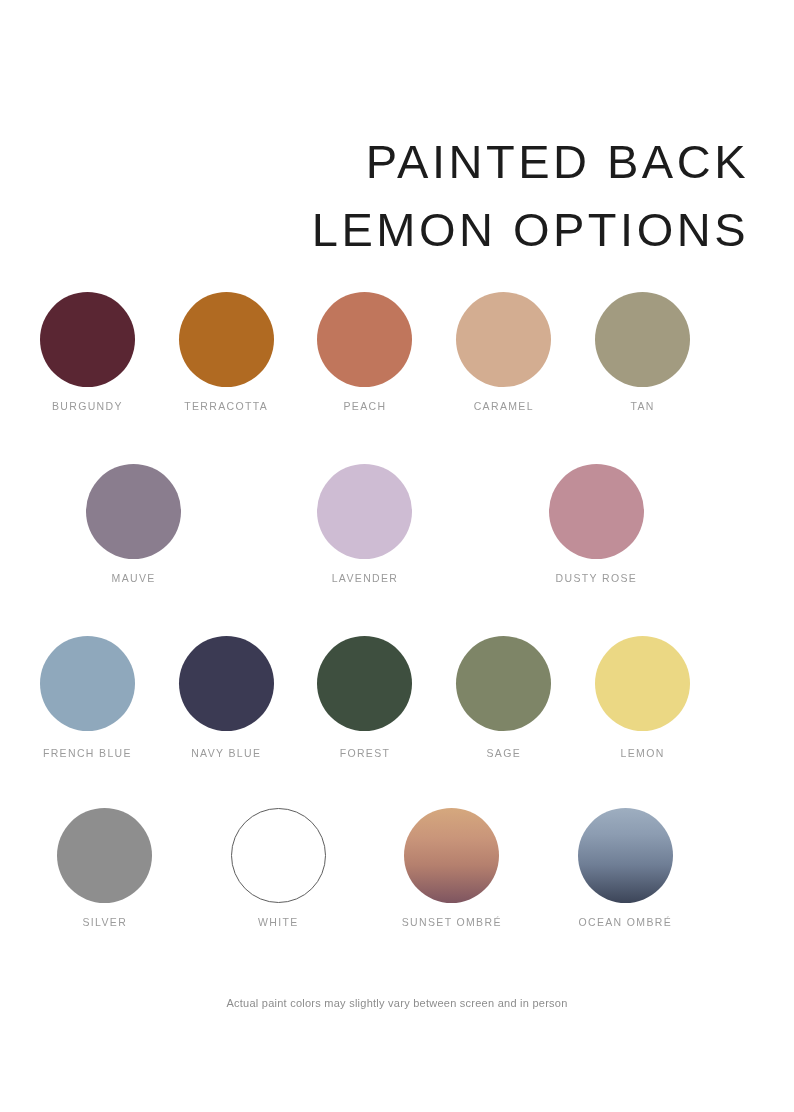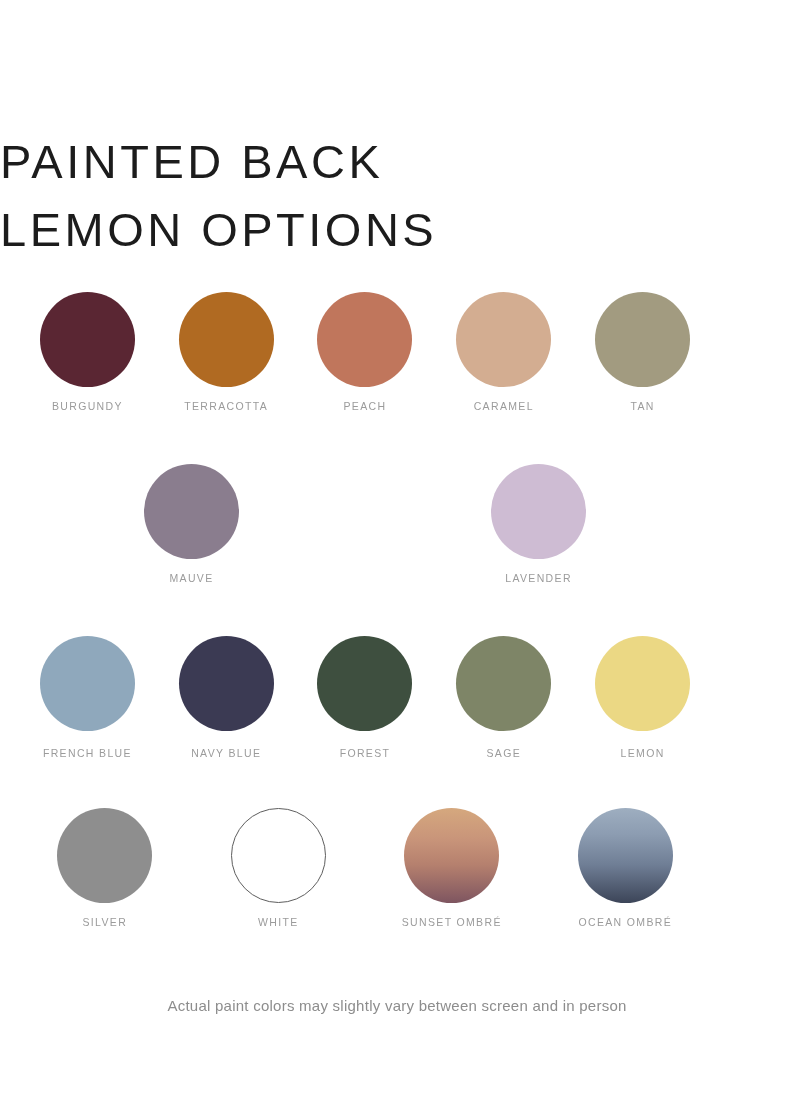--- a/index.html
+++ b/index.html
@@ -21,21 +21,22 @@
     position: relative;
     background: #ffffff;
   }
 
   
   .title-block {
     position: absolute;
     top: 128px;
     left: 0;
     width: 738px;
-    text-align: left;
+    text-align: right;
+    padding-left: 11px;
   }
   .title-line {
     font-size: 47px;
     line-height: 68px;
     font-weight: 300;
     letter-spacing: 3.5px;
     color: #1c1c1c;
     white-space: nowrap;
     font-family: "Liberation Sans", sans-serif;
   }
@@ -85,21 +86,21 @@
 
   
   .footer {
     position: absolute;
     top: 997px;
     left: 0;
     width: 794px;
     text-align: center;
   }
   .footer-text {
-    font-size: 15px;
+    font-size: 11px;
     letter-spacing: 0.25px;
     color: #8d8d8d;
     font-family: "Liberation Sans", sans-serif;
   }
 </style>
 </head>
 <body>
 
 <div class="page">
 
@@ -135,20 +136,24 @@
 
     <div class="row row-2">
       <div class="cell">
         <div class="swatch" style="background-color: rgb(138, 125, 142);"></div>
         <div class="swatch-label">MAUVE</div>
       </div>
       <div class="cell">
         <div class="swatch" style="background-color: rgb(206, 188, 211);"></div>
         <div class="swatch-label">LAVENDER</div>
       </div>
+      <div class="cell">
+        <div class="swatch" style="background-color: rgb(192, 142, 152);"></div>
+        <div class="swatch-label">DUSTY ROSE</div>
+      </div>
     </div>
 
     <div class="row row-3">
       <div class="cell">
         <div class="swatch" style="background-color: rgb(143, 168, 188);"></div>
         <div class="swatch-label">FRENCH BLUE</div>
       </div>
       <div class="cell">
         <div class="swatch" style="background-color: rgb(59, 58, 83);"></div>
         <div class="swatch-label">NAVY BLUE</div>

